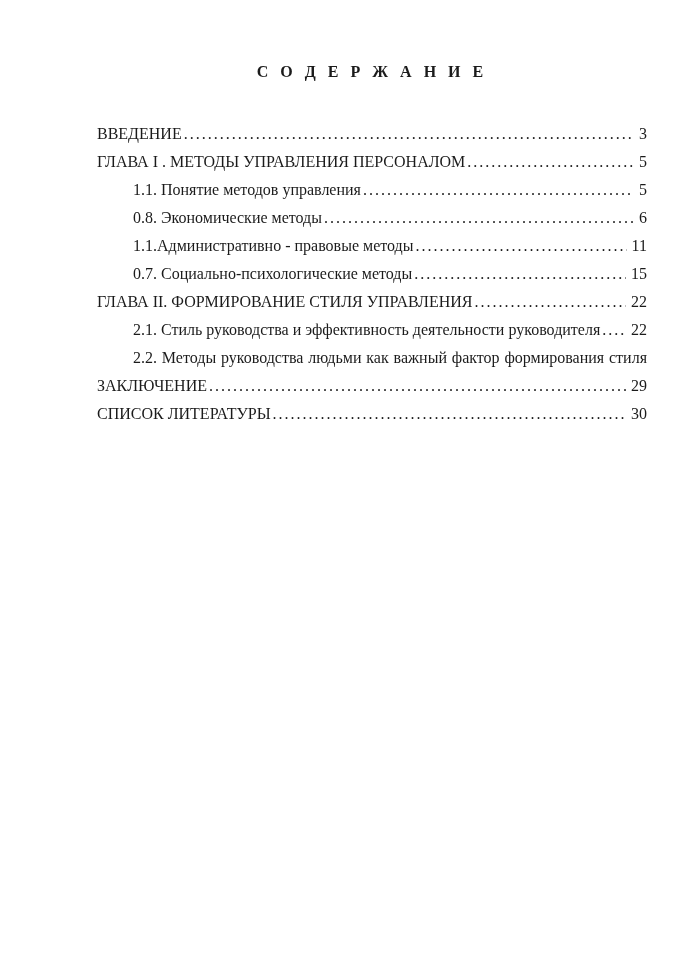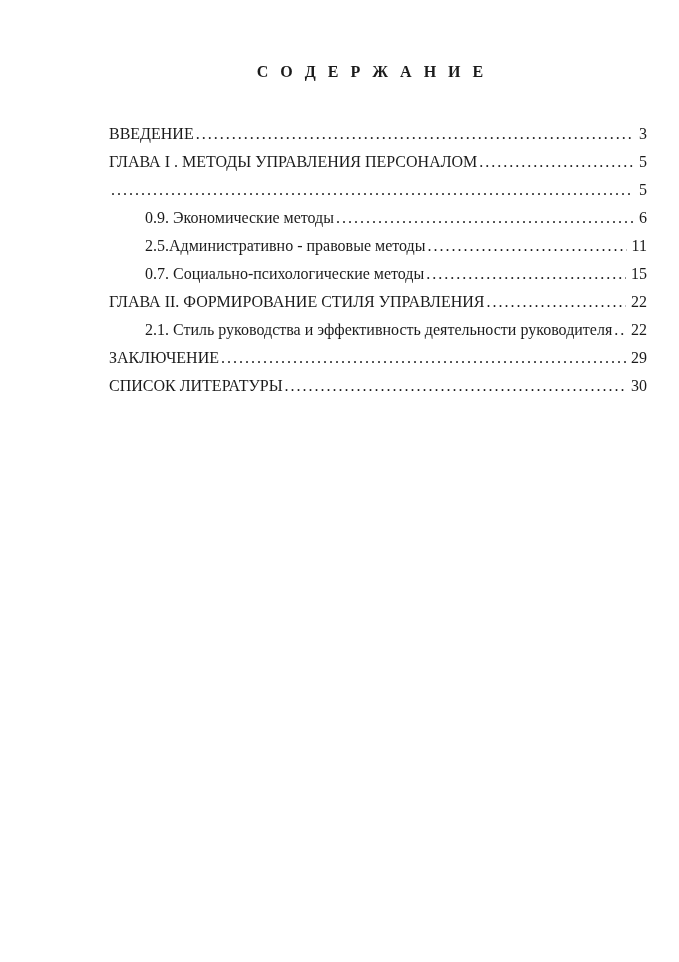--- a/index.html
+++ b/index.html
@@ -28,21 +28,20 @@
     margin: 0 0 38px 0;
   }
   .toc {
     width: 100%;
   }
   .toc-row {
     display: flex;
     align-items: center;
     line-height: 28px;
     white-space: nowrap;
-    margin-left: 12px;
   }
   .toc-row .label {
     flex: 0 0 auto;
   }
   .toc-row.sub .label {
     padding-left: 36px;
   }
   .dots {
     flex: 1 1 auto;
     overflow: hidden;
@@ -82,32 +81,33 @@
       <span class="pagenum">3</span>
     </div>
 
     <div class="toc-row">
       <span class="label">ГЛАВА I . МЕТОДЫ УПРАВЛЕНИЯ ПЕРСОНАЛОМ</span>
       <span class="dots"></span>
       <span class="pagenum">5</span>
     </div>
 
     <div class="toc-row sub">
+      <span class="label">1.1. Понятие методов управления</span>
       <span class="dots"></span>
       <span class="pagenum">5</span>
     </div>
 
     <div class="toc-row sub">
-      <span class="label">0.9. Экономические методы</span>
+      <span class="label">0.8. Экономические методы</span>
       <span class="dots"></span>
       <span class="pagenum">6</span>
     </div>
 
     <div class="toc-row sub">
-      <span class="label">2.5.Административно - правовые методы</span>
+      <span class="label">1.1.Административно - правовые методы</span>
       <span class="dots"></span>
       <span class="pagenum">11</span>
     </div>
 
     <div class="toc-row sub">
       <span class="label">0.7. Социально-психологические методы</span>
       <span class="dots"></span>
       <span class="pagenum">15</span>
     </div>
 
@@ -116,20 +116,21 @@
       <span class="dots"></span>
       <span class="pagenum">22</span>
     </div>
 
     <div class="toc-row sub">
       <span class="label">2.1. Стиль руководства и эффективность деятельности руководителя</span>
       <span class="dots"></span>
       <span class="pagenum">22</span>
     </div>
 
+    <div class="wrap-line">2.2. Методы руководства людьми как важный фактор формирования стиля</div>
 
 
     <div class="toc-row">
       <span class="label">ЗАКЛЮЧЕНИЕ</span>
       <span class="dots"></span>
       <span class="pagenum">29</span>
     </div>
 
     <div class="toc-row">
       <span class="label">СПИСОК ЛИТЕРАТУРЫ</span>

